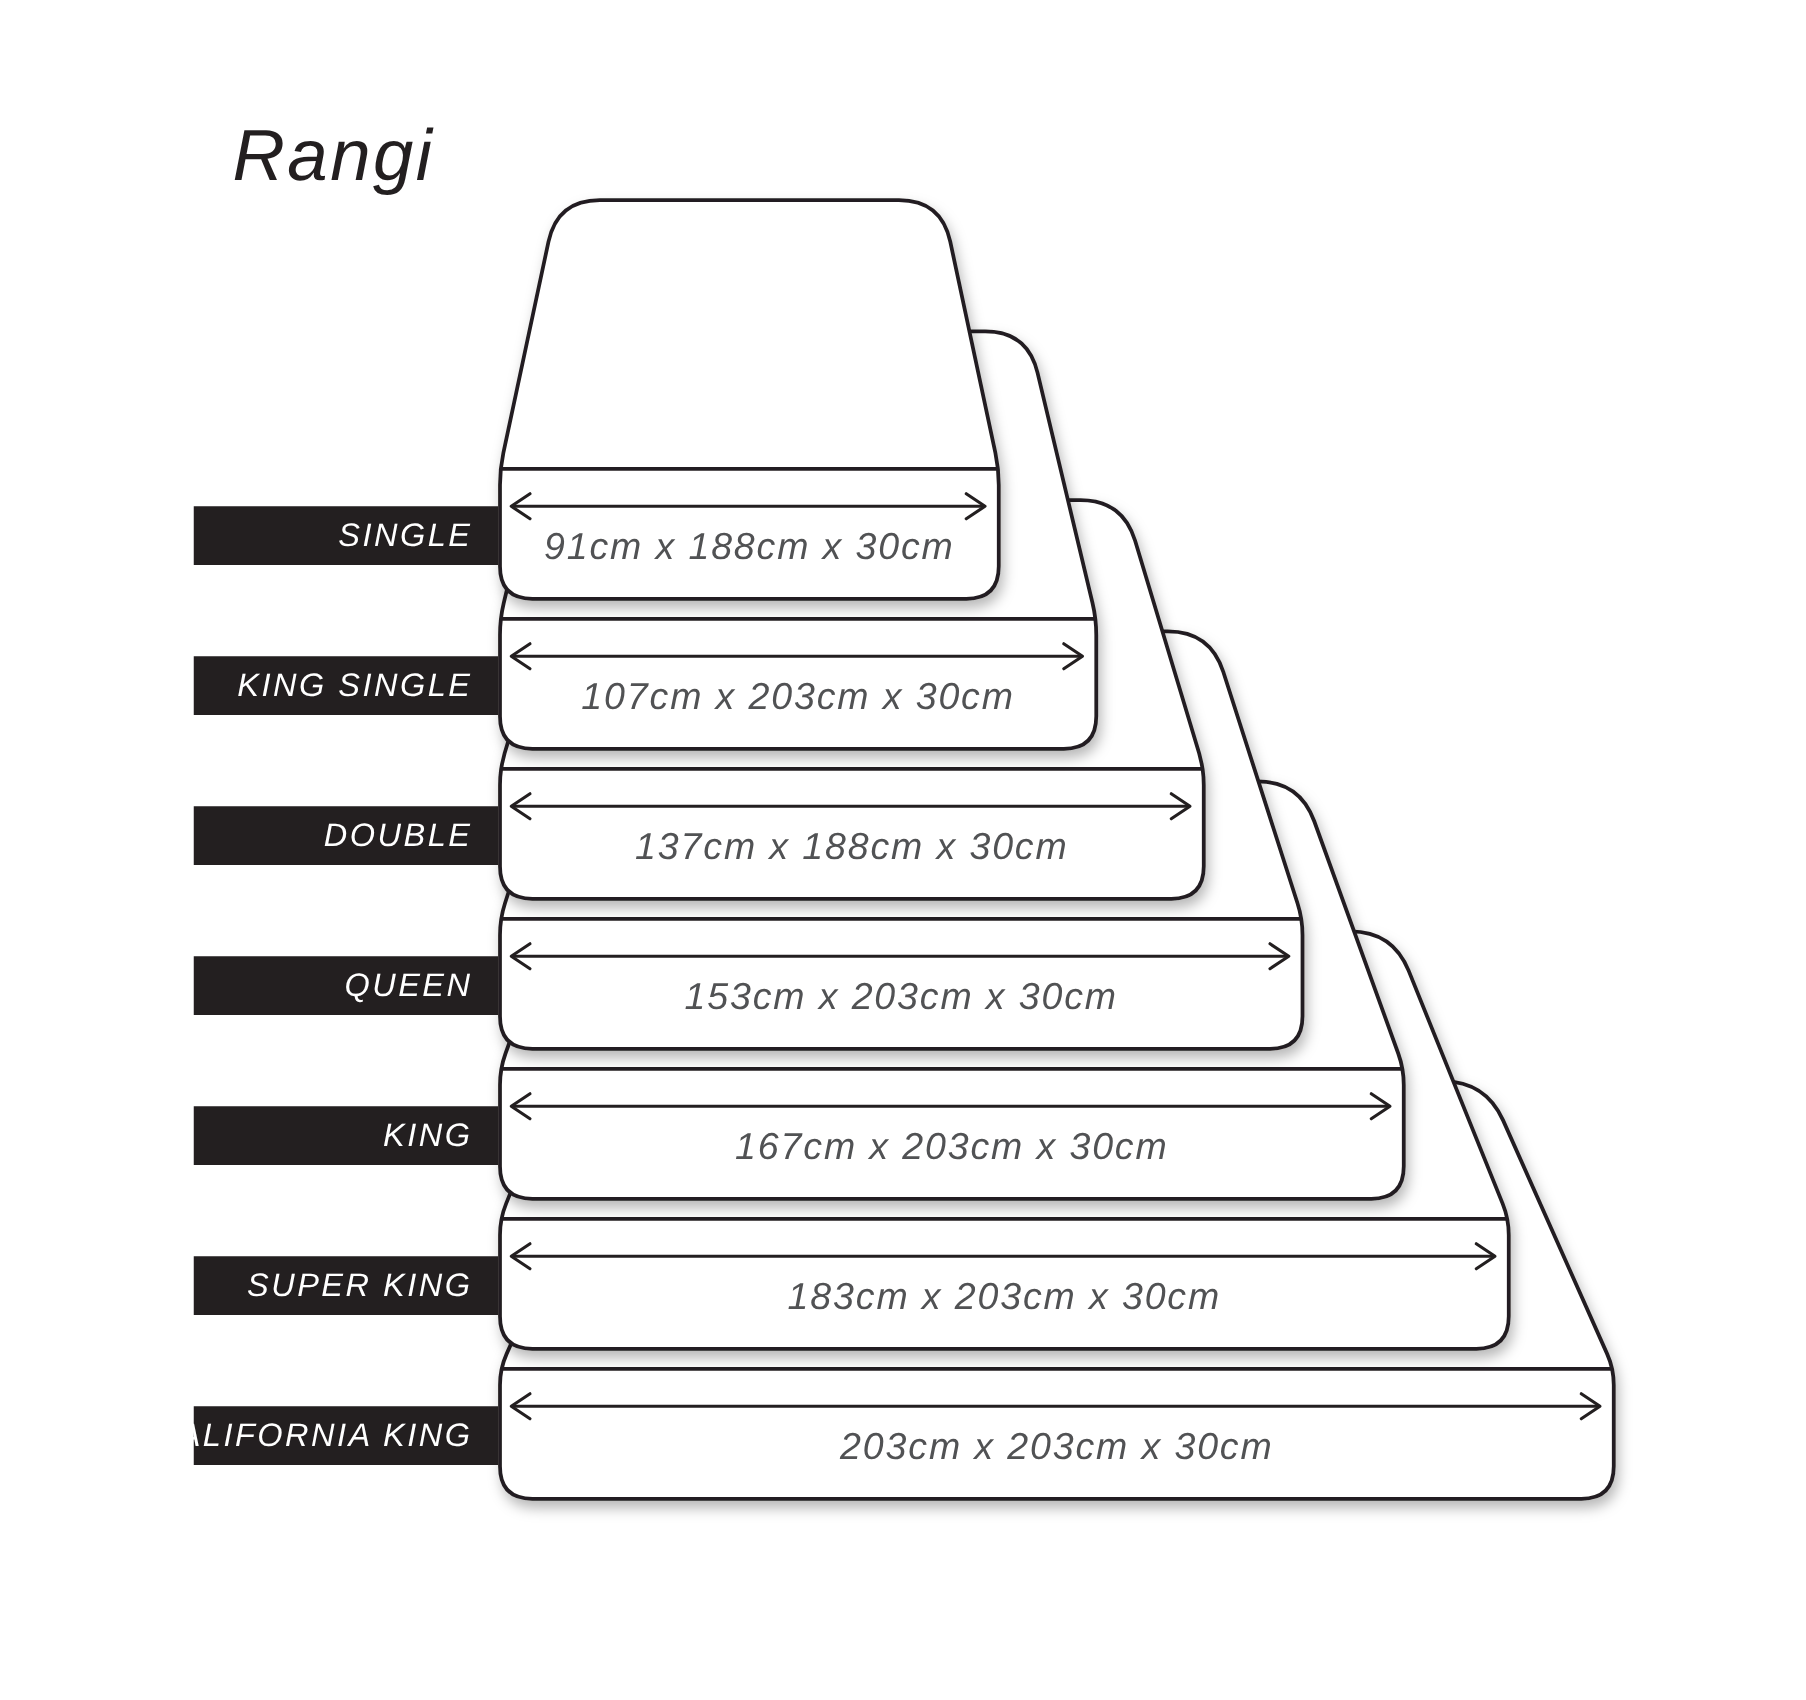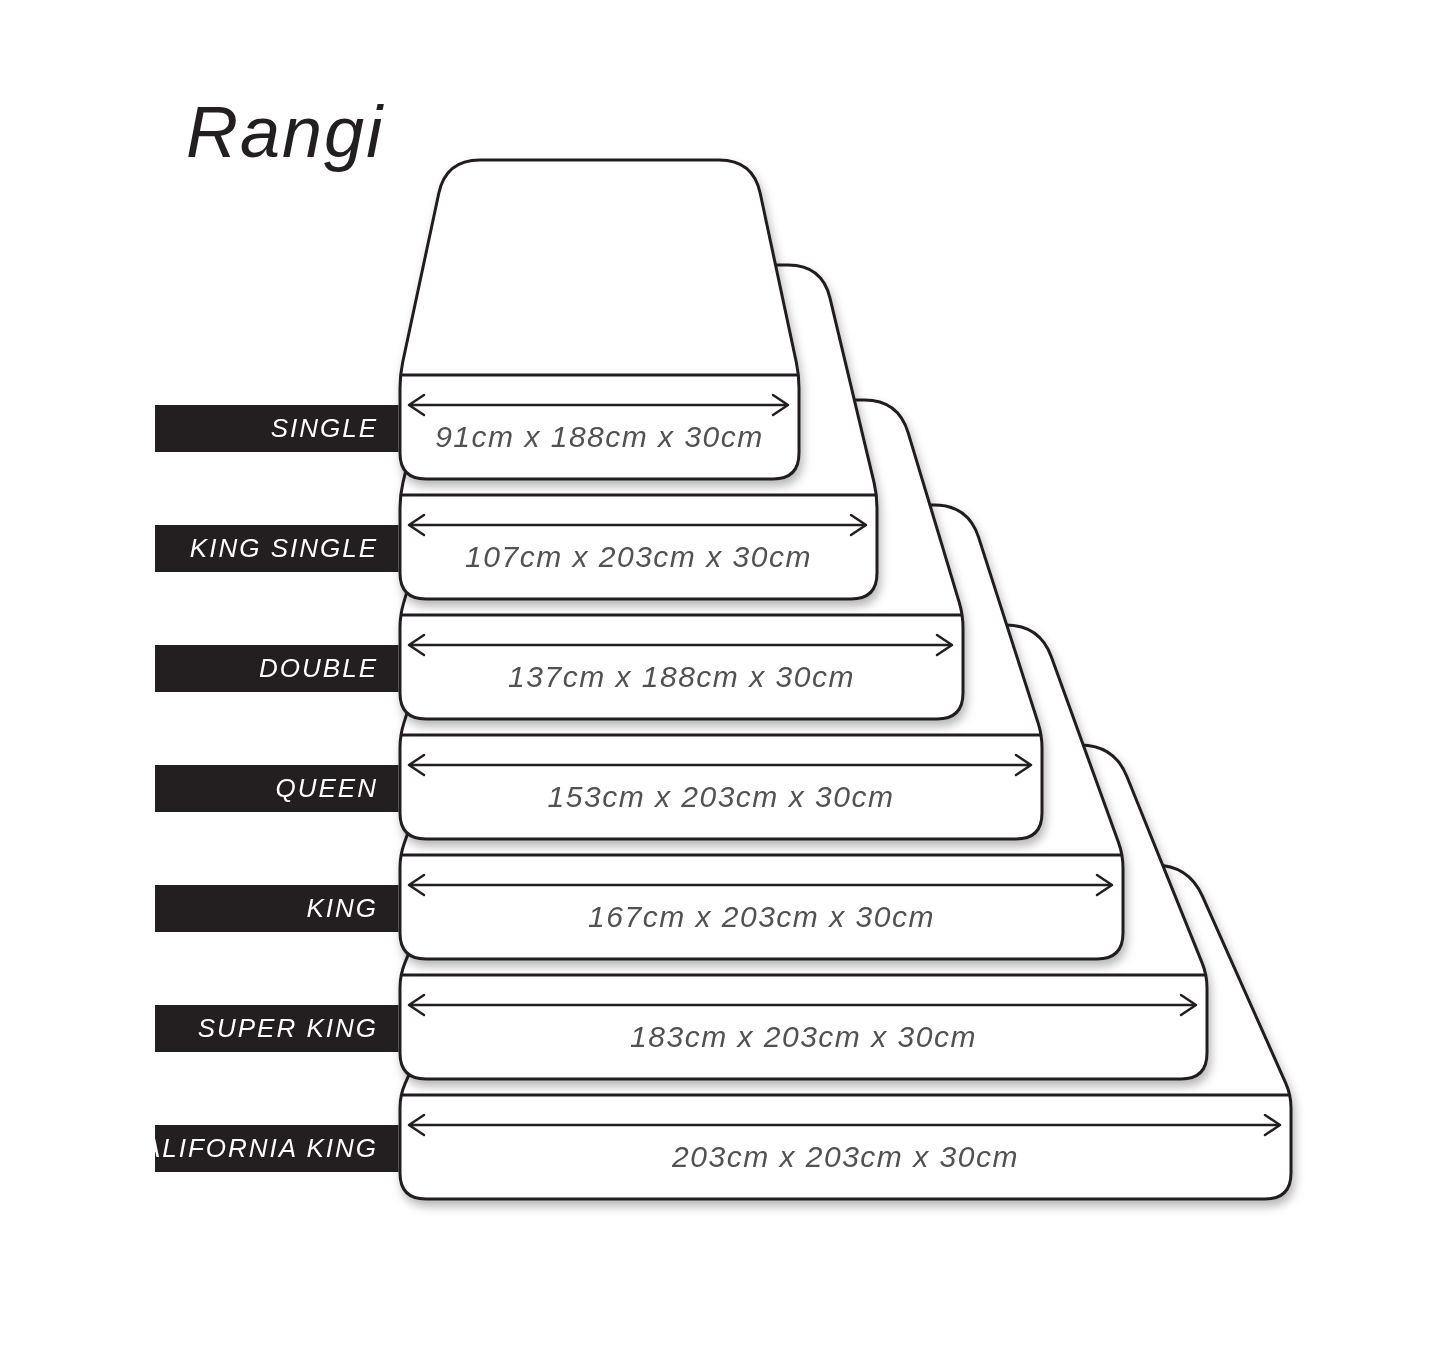--- a/index.html
+++ b/index.html
@@ -8,21 +8,21 @@
     width:1445px;height:1360px;
     background:#ffffff;
     overflow:hidden;
     font-family:"Liberation Sans", sans-serif;
   }
   .brand-title{
     position:absolute;
     left:186px;top:96px;
     font-style:italic;
     font-weight:300;
-    font-size:72px;
+    font-size:58px;
     letter-spacing:2px;
     color:#231f20;
     line-height:1;
   }
   svg.diagram{position:absolute;left:0;top:0;}
   text{font-family:"Liberation Sans", sans-serif;}
 </style>
 </head>
 <body>
 

